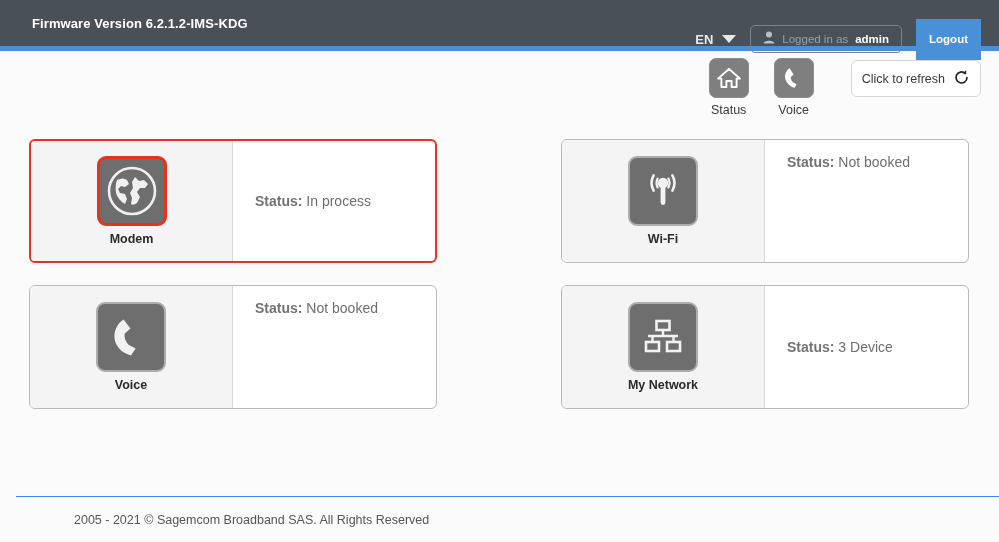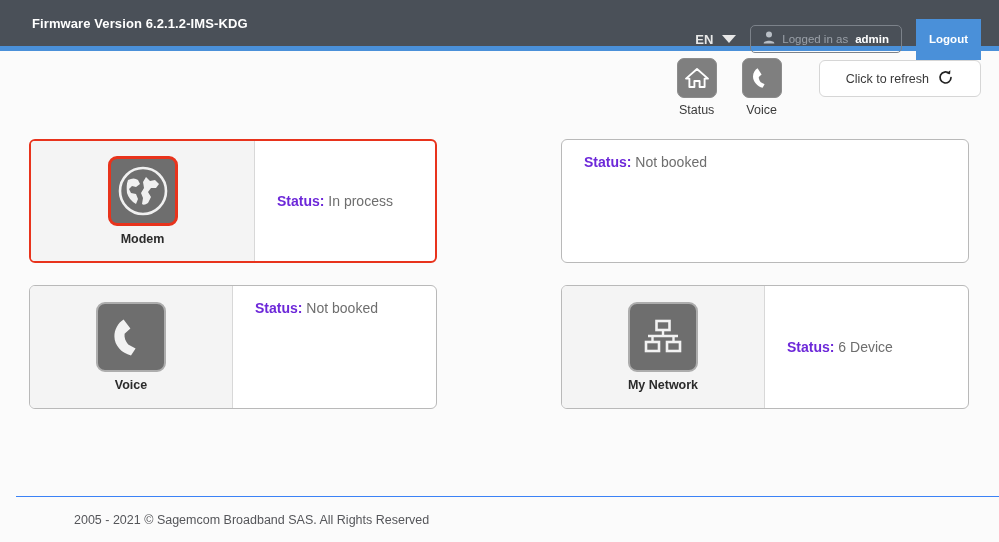--- a/index.html
+++ b/index.html
@@ -137,21 +137,21 @@
   .refresh-btn {
     margin-left: 16px;
     margin-top: 2px;
     height: 37px;
     background: #ffffff;
     border: 1px solid #d6d6d6;
     border-radius: 6px;
     display: flex;
     align-items: center;
     gap: 8px;
-    padding: 0 26px;
+    padding: 0 10px;
     cursor: pointer;
     font-family: "Liberation Sans", sans-serif;
   }
   .refresh-label {
     font-size: 12.5px;
     color: #3a3a3a;
     white-space: nowrap;
   }
 
   
@@ -180,21 +180,21 @@
     width: 203px;
     background: #f4f4f4;
     border-right: 1px solid #d8d8d8;
     display: flex;
     flex-direction: column;
     align-items: center;
     justify-content: center;
     flex-shrink: 0;
   }
   .card.highlight .card-iconpane {
-    width: 224px;
+    width: 202px;
   }
   .tile {
     width: 70px;
     height: 70px;
     border-radius: 9px;
     background: #6e6e6e;
     border: 2px solid #adadad;
     display: flex;
     align-items: center;
     justify-content: center;
@@ -216,21 +216,21 @@
   }
   .card-statuspane.v-center { align-items: center; }
   .card-statuspane.v-top { align-items: flex-start; padding-top: 14px; }
   .status-line {
     font-size: 14px;
     color: #6e6e6e;
     white-space: nowrap;
   }
   .status-key {
     font-weight: bold;
-    color: #6d28d9;
+    color: #737373;
   }
 
   
   .footer {
     position: absolute;
     left: 16px;
     bottom: 0;
     width: 999px;
     height: 46px;
     border-top: 1px solid #3b82f6;
@@ -320,20 +320,33 @@
     </div>
     <div class="card-statuspane v-center">
       <div class="status-line">
         <span class="status-key">Status:</span>
         <span>In process</span>
       </div>
     </div>
   </div>
 
   <div class="card">
+    <div class="card-iconpane">
+      <div class="tile">
+        <svg width="50" height="50" viewBox="0 0 50 50">
+          <circle cx="25" cy="17" r="5.2" fill="#f2f2f2"></circle>
+          <rect x="22.6" y="19" width="4.8" height="20" rx="2.4" fill="#f2f2f2"></rect>
+          <path d="M15.6 9.4 Q11.4 17 15.6 24.6" fill="none" stroke="#f2f2f2" stroke-width="2.6" stroke-linecap="round"></path>
+          <path d="M34.4 9.4 Q38.6 17 34.4 24.6" fill="none" stroke="#f2f2f2" stroke-width="2.6" stroke-linecap="round"></path>
+          <path d="M19.6 12.6 Q17.4 17 19.6 21.4" fill="none" stroke="#f2f2f2" stroke-width="2.3" stroke-linecap="round"></path>
+          <path d="M30.4 12.6 Q32.6 17 30.4 21.4" fill="none" stroke="#f2f2f2" stroke-width="2.3" stroke-linecap="round"></path>
+        </svg>
+      </div>
+      <div class="tile-label">Wi-Fi</div>
+    </div>
     <div class="card-statuspane v-top">
       <div class="status-line">
         <span class="status-key">Status:</span>
         <span>Not booked</span>
       </div>
     </div>
   </div>
 
   <div class="card">
     <div class="card-iconpane">
@@ -363,21 +376,21 @@
           <line x1="35.5" y1="24" x2="35.5" y2="30" stroke="#f2f2f2" stroke-width="2.4"></line>
           <rect x="8" y="30" width="13" height="9" fill="none" stroke="#f2f2f2" stroke-width="2.6"></rect>
           <rect x="29" y="30" width="13" height="9" fill="none" stroke="#f2f2f2" stroke-width="2.6"></rect>
         </svg>
       </div>
       <div class="tile-label">My Network</div>
     </div>
     <div class="card-statuspane v-center">
       <div class="status-line">
         <span class="status-key">Status:</span>
-        <span>6 Device</span>
+        <span>3 Device</span>
       </div>
     </div>
   </div>
 
 </div>
 
 <div class="footer">
   <div class="footer-text">2005 - 2021 © Sagemcom Broadband SAS. All Rights Reserved</div>
 </div>
 

